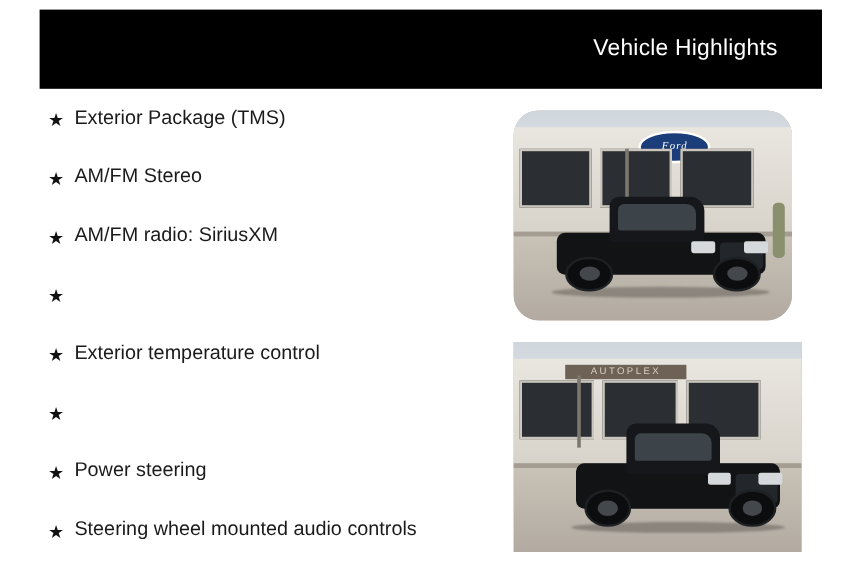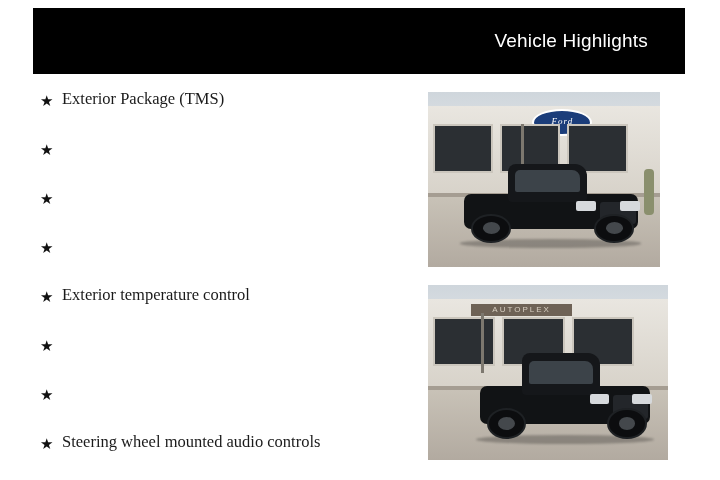--- a/index.html
+++ b/index.html
@@ -59,34 +59,35 @@
     font-size: 15px;
     line-height: 21px;
     color: #111111;
     text-align: left;
     padding-top: 2px;
   }
   .feature-label {
     font-size: 16.5px;
     line-height: 21px;
     color: #1a1a1a;
-    font-family: Liberation Serif, serif;
+    font-family: Liberation Sans, sans-serif;
     white-space: nowrap;
   }
   
   .photo {
     position: absolute;
     overflow: hidden;
     background: #b9b2a8;
   }
   .photo-top {
     left: 428px;
     top: 92px;
     width: 232px;
     height: 175px;
+    border-radius: 21px;
   }
   .photo-bottom {
     left: 428px;
     top: 285px;
     width: 240px;
     height: 175px;
   }
   
   .scene {
     position: absolute;
@@ -264,41 +265,44 @@
 
   <div class="features">
 
     <div class="feature-row">
       <span class="bullet-star">★</span>
       <span class="feature-label">Exterior Package (TMS)</span>
     </div>
 
     <div class="feature-row">
       <span class="bullet-star">★</span>
-    </div>
-
-    <div class="feature-row">
-      <span class="bullet-star">★</span>
+      <span class="feature-label">AM/FM Stereo</span>
+    </div>
+
+    <div class="feature-row">
+      <span class="bullet-star">★</span>
+      <span class="feature-label">AM/FM radio: SiriusXM</span>
     </div>
 
     <div class="feature-row">
       <span class="bullet-star">★</span>
     </div>
 
     <div class="feature-row">
       <span class="bullet-star">★</span>
       <span class="feature-label">Exterior temperature control</span>
     </div>
 
     <div class="feature-row">
       <span class="bullet-star">★</span>
     </div>
 
     <div class="feature-row">
       <span class="bullet-star">★</span>
+      <span class="feature-label">Power steering</span>
     </div>
 
     <div class="feature-row">
       <span class="bullet-star">★</span>
       <span class="feature-label">Steering wheel mounted audio controls</span>
     </div>
 
   </div>
 
   <div class="photo photo-top">

